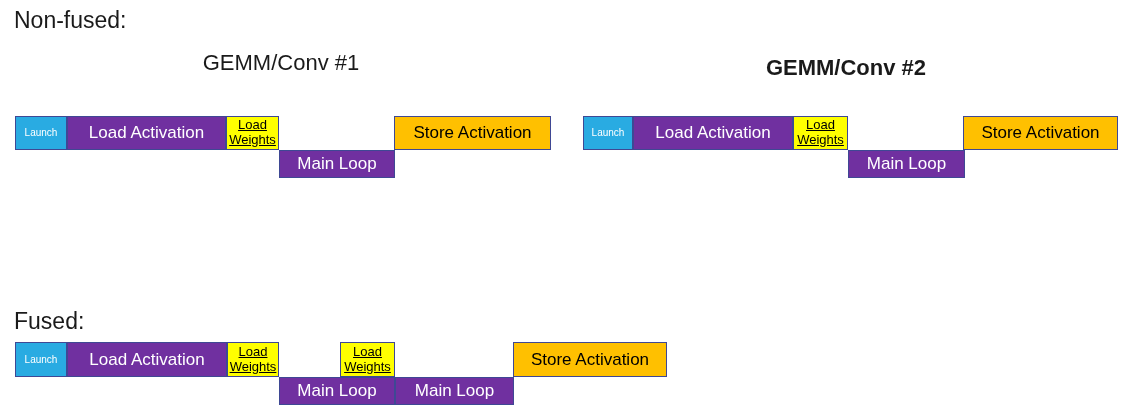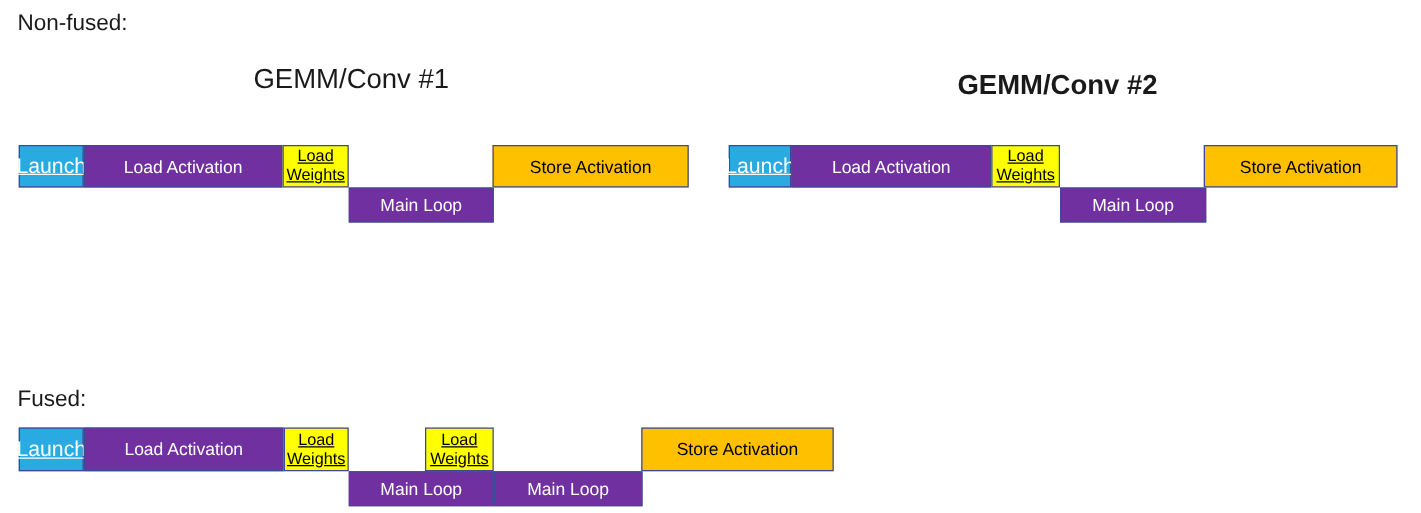--- a/index.html
+++ b/index.html
@@ -10,51 +10,50 @@
   }
   .canvas {
     position: relative;
     width: 1137px;
     height: 410px;
     background: #ffffff;
     overflow: hidden;
   }
   .section-heading {
     position: absolute;
-    font-size: 18px;
+    font-size: 23px;
     line-height: 1;
     color: var(--heading-text, #1a1a1a);
     white-space: nowrap;
   }
   .group-title {
     position: absolute;
     font-size: 22px;
     line-height: 1;
     color: var(--heading-text, #1a1a1a);
     white-space: nowrap;
     transform: translateX(-50%);
   }
   .blk {
     position: absolute;
     box-sizing: border-box;
     border: 1px solid var(--outline, #3F4894);
     display: flex;
     align-items: center;
     justify-content: center;
     text-align: center;
-    font-size: 14px;
+    font-size: 17px;
     line-height: 1.15;
     white-space: nowrap;
   }
   .blk.wrap { white-space: normal; }
   .cyan {
     background: var(--launch-fill, #29ABE2);
     color: var(--block-text-light, #ffffff);
-    font-size: 17px;
-    text-decoration: underline;
+    font-size: 10px;
   }
   .purple {
     background: var(--activation-fill, #7030A0);
     color: var(--block-text-light, #ffffff);
   }
   .yellow {
     background: var(--weights-fill, #FFFF00);
     color: var(--block-text-dark, #000000);
     font-size: 13px;
     text-decoration: underline;

